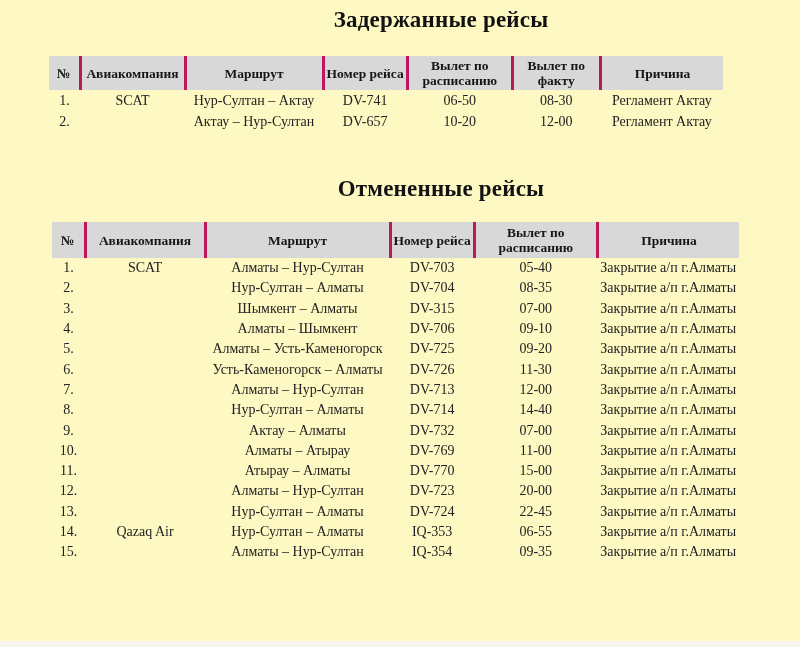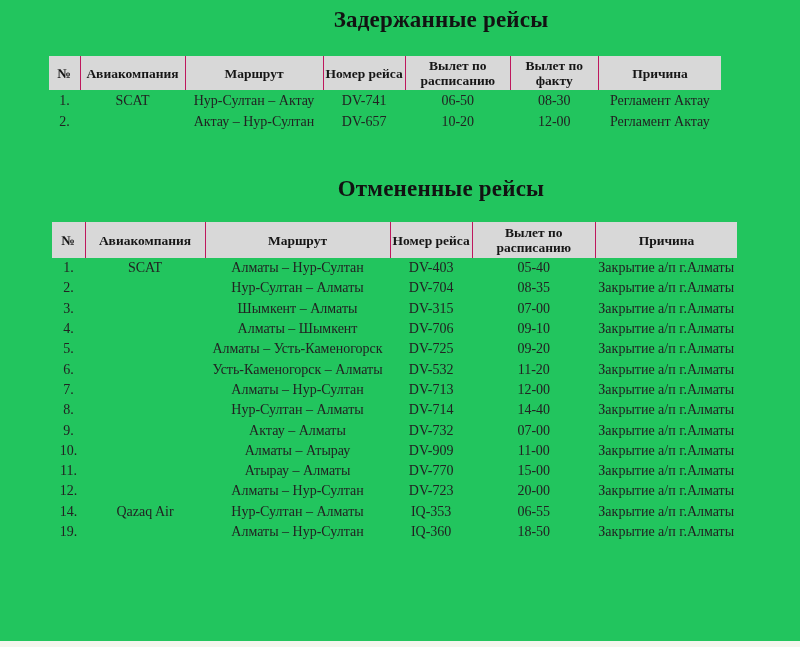--- a/index.html
+++ b/index.html
@@ -1,20 +1,20 @@
 <!DOCTYPE html>
 <html><head>
 <meta charset="utf-8">
 <style>
   html, body { margin:0; padding:0; }
   .page {
     position: relative;
     width: 800px;
     height: 647px;
-    background: #22c55e;
+    background: #fef9c3;
     font-family: "Liberation Serif", "DejaVu Serif", serif;
     color: #1c1c1c;
     overflow: hidden;
   }
   .doc-title {
     position: absolute;
     left: 0;
     width: 800px;
     margin: 0;
     text-align: center;
@@ -37,21 +37,21 @@
     table-layout: fixed;
   }
   th {
     background: #d8d8d8;
     font-weight: bold;
     font-size: 13.5px;
     line-height: 15px;
     text-align: center;
     vertical-align: middle;
     padding: 0 2px;
-    border-left: 1px solid #be185d;
+    border-left: 3px solid #be185d;
     color: #161616;
   }
   th:first-child { border-left: none; }
   .tbl1 th { height: 34px; }
   .tbl2 th { height: 36px; }
 
   td {
     text-align: center;
     font-size: 14px;
     white-space: nowrap;
@@ -143,21 +143,21 @@
             <th style="white-space: nowrap;">Номер рейса</th>
             <th>Вылет по расписанию</th>
             <th style="white-space: nowrap;">Причина</th>
           </tr>
         </thead>
         <tbody>
           <tr>
             <td>1.</td>
             <td>SCAT</td>
             <td>Алматы – Нур-Султан</td>
-            <td>DV-403</td>
+            <td>DV-703</td>
             <td>05-40</td>
             <td>Закрытие а/п г.Алматы</td>
           </tr>
           <tr>
             <td>2.</td>
             <td></td>
             <td>Нур-Султан – Алматы</td>
             <td>DV-704</td>
             <td>08-35</td>
             <td>Закрытие а/п г.Алматы</td>
@@ -183,22 +183,22 @@
             <td></td>
             <td>Алматы – Усть-Каменогорск</td>
             <td>DV-725</td>
             <td>09-20</td>
             <td>Закрытие а/п г.Алматы</td>
           </tr>
           <tr>
             <td>6.</td>
             <td></td>
             <td>Усть-Каменогорск – Алматы</td>
-            <td>DV-532</td>
-            <td>11-20</td>
+            <td>DV-726</td>
+            <td>11-30</td>
             <td>Закрытие а/п г.Алматы</td>
           </tr>
           <tr>
             <td>7.</td>
             <td></td>
             <td>Алматы – Нур-Султан</td>
             <td>DV-713</td>
             <td>12-00</td>
             <td>Закрытие а/п г.Алматы</td>
           </tr>
@@ -215,54 +215,62 @@
             <td></td>
             <td>Актау – Алматы</td>
             <td>DV-732</td>
             <td>07-00</td>
             <td>Закрытие а/п г.Алматы</td>
           </tr>
           <tr>
             <td>10.</td>
             <td></td>
             <td>Алматы – Атырау</td>
-            <td>DV-909</td>
+            <td>DV-769</td>
             <td>11-00</td>
             <td>Закрытие а/п г.Алматы</td>
           </tr>
           <tr>
             <td>11.</td>
             <td></td>
             <td>Атырау – Алматы</td>
             <td>DV-770</td>
             <td>15-00</td>
             <td>Закрытие а/п г.Алматы</td>
           </tr>
           <tr>
             <td>12.</td>
             <td></td>
             <td>Алматы – Нур-Султан</td>
             <td>DV-723</td>
             <td>20-00</td>
             <td>Закрытие а/п г.Алматы</td>
           </tr>
           <tr>
+            <td>13.</td>
+            <td></td>
+            <td>Нур-Султан – Алматы</td>
+            <td>DV-724</td>
+            <td>22-45</td>
+            <td>Закрытие а/п г.Алматы</td>
+          </tr>
+          <tr>
             <td>14.</td>
             <td>Qazaq Air</td>
             <td>Нур-Султан – Алматы</td>
             <td>IQ-353</td>
             <td>06-55</td>
             <td>Закрытие а/п г.Алматы</td>
           </tr>
           <tr>
-            <td>19.</td>
-            <td></td>
-            <td>Алматы – Нур-Султан</td>
-            <td>IQ-360</td>
-            <td>18-50</td>
+            <td>15.</td>
+            <td></td>
+            <td>Алматы – Нур-Султан</td>
+            <td>IQ-354</td>
+            <td>09-35</td>
             <td>Закрытие а/п г.Алматы</td>
           </tr>
         </tbody>
       </table>
     </div>
 
   <div class="edge-strip"></div>
 </div>
 
 </body></html>

